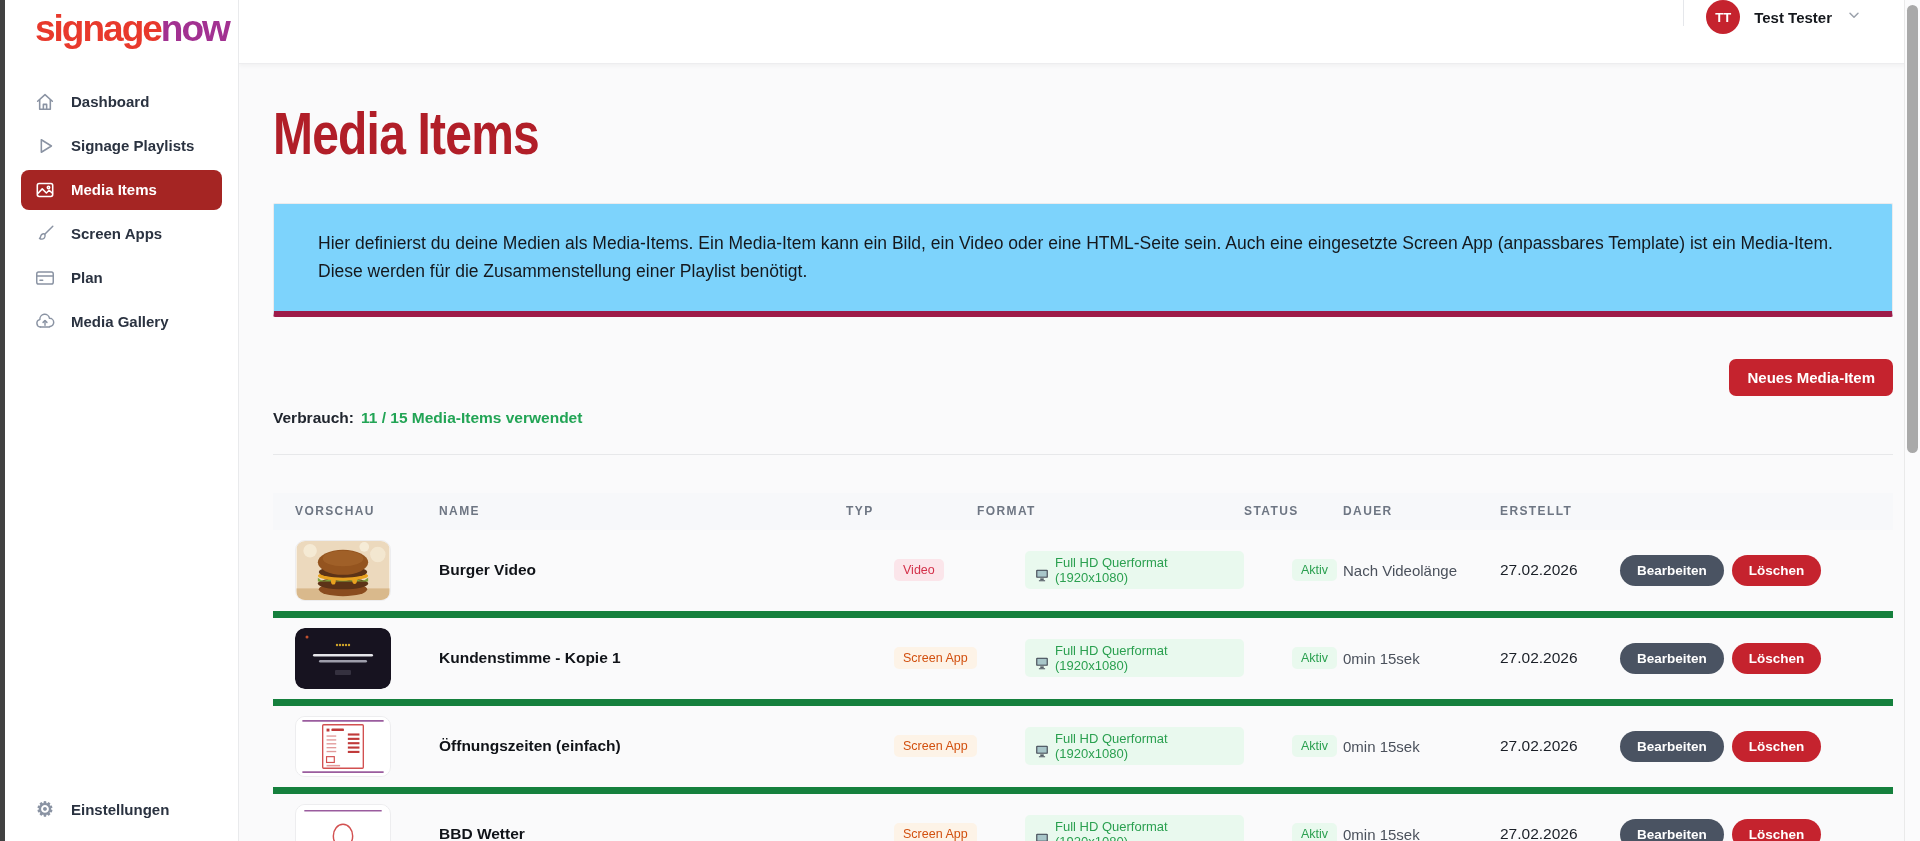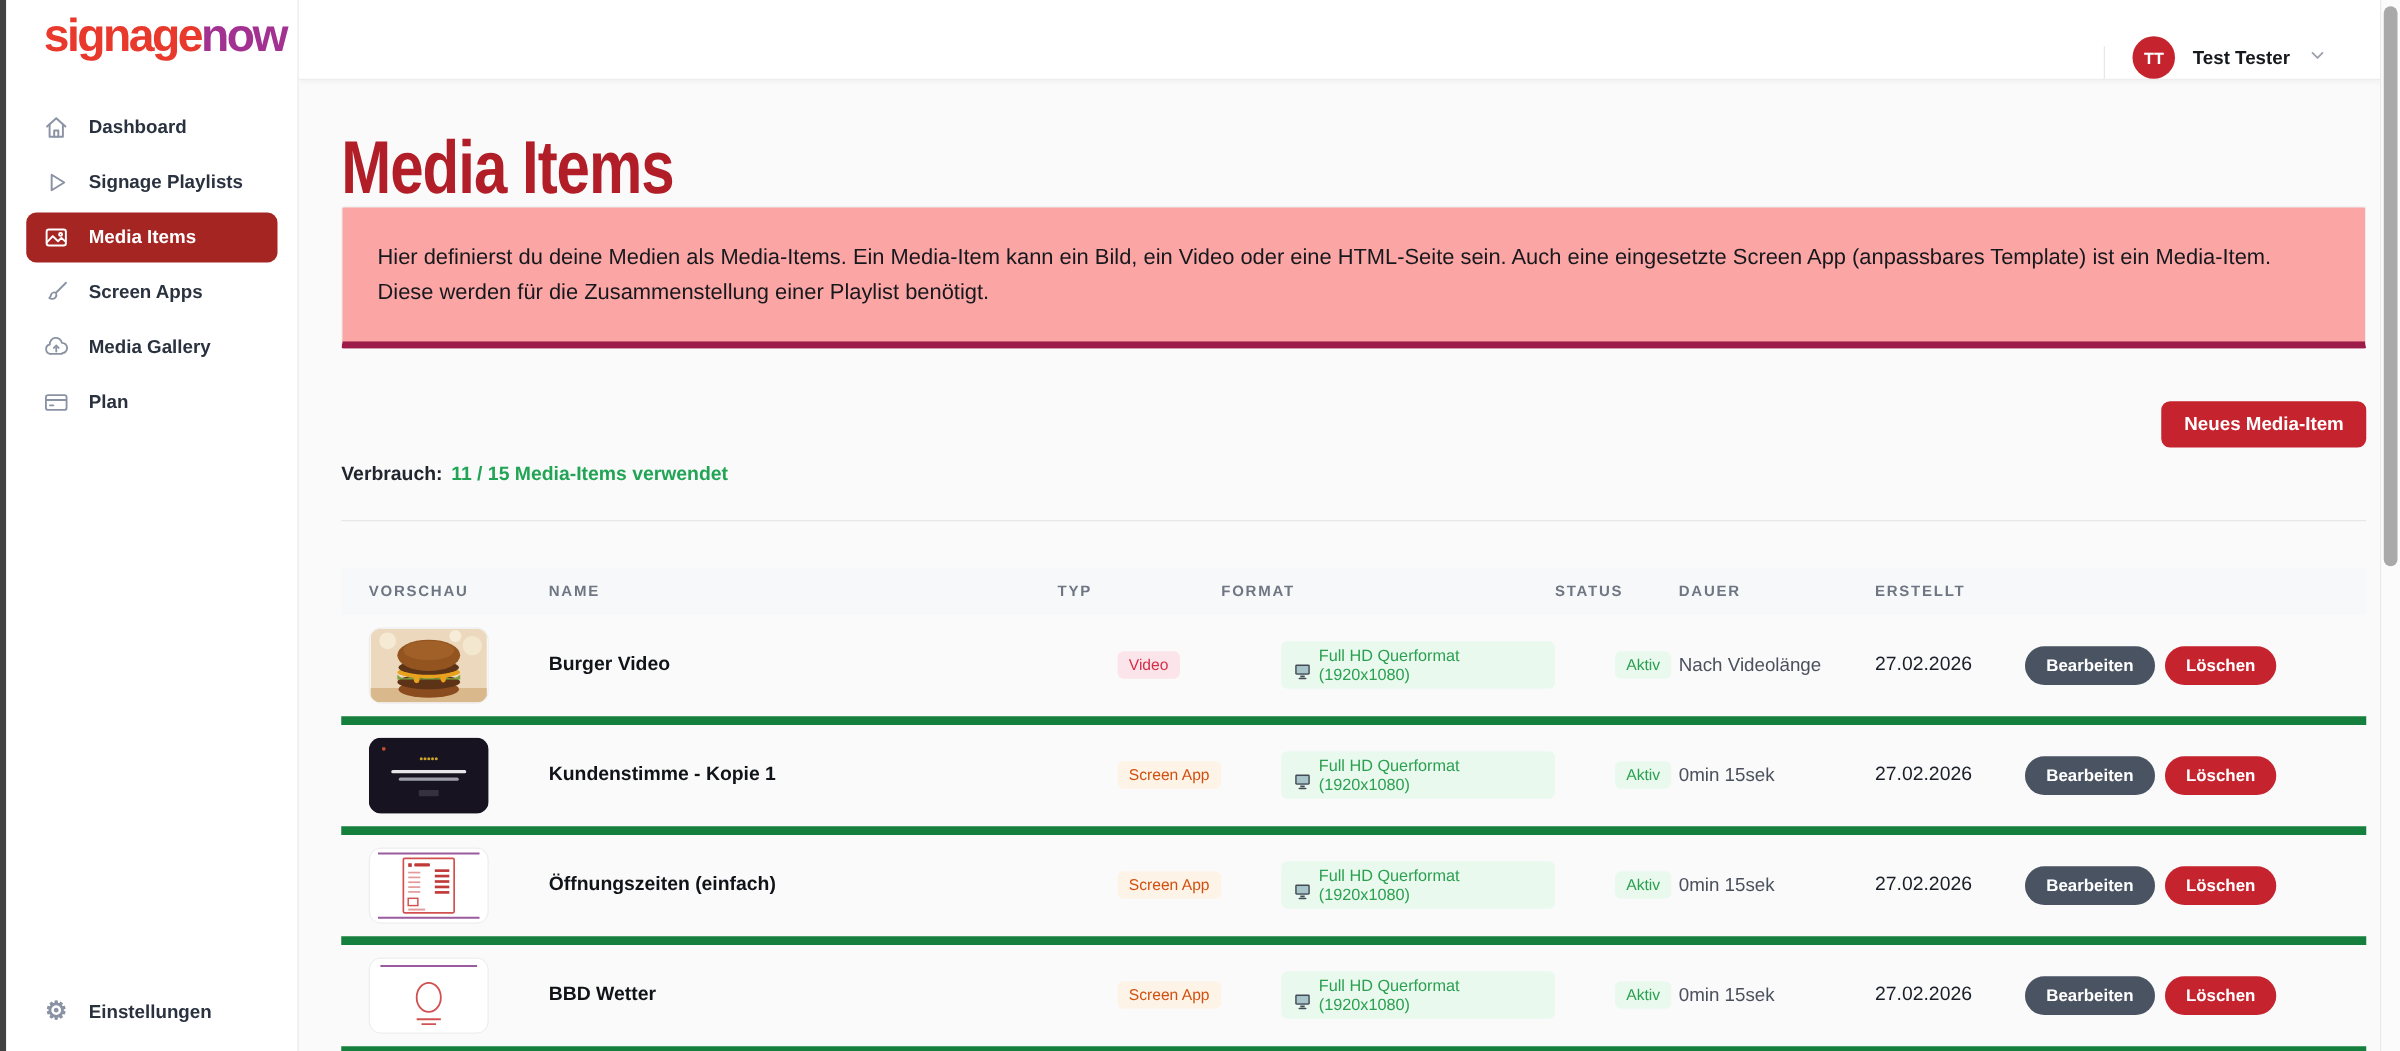--- a/index.html
+++ b/index.html
@@ -19,35 +19,35 @@
   .nav-item { display:flex; align-items:center; gap:15px; height:40px; padding:0 13px;
               border-radius:8px; color:#2a3240; font-weight:bold; font-size:15px; cursor:pointer;text-align:right; }
   .nav-item .nicon { width:22px; height:22px; display:flex; align-items:center; justify-content:center; flex:0 0 auto; }
   .nav-item.active { background:#a52523; color:#ffffff; }
   .sidebar-footer { margin-top:auto; padding:0 16px 12px; }
   .gear-glyph { font-size:20px; color:#8a93a3; line-height:1; }
 
   
   .main-col { flex:1; display:flex; flex-direction:column; min-width:0; position:relative; }
   .topbar { height:64px; background:#ffffff; border-bottom:1px solid #ededef;
-            box-shadow:0 2px 4px rgba(0,0,0,.04); display:flex; align-items:flex-end;
+            box-shadow:0 2px 4px rgba(0,0,0,.04); display:flex; align-items:flex-start;
             justify-content:flex-end; padding-right:58px; gap:16px; flex:0 0 auto; position:relative; z-index:2; }
   .topbar-divider { width:1px; height:26px; background:#e5e7eb; margin-right:6px; }
   .avatar { width:34px; height:34px; border-radius:50%; background:#c5232e; color:#fff;
             display:flex; align-items:center; justify-content:center; font-size:13px; font-weight:bold; }
   .user-name { font-size:15px; font-weight:bold; color:#15181d; }
   .user-menu { display:flex; align-items:center; gap:14px; cursor:pointer; }
 
   .content { flex:1; padding:24px 27px 0 34px; overflow:hidden; }
 
   .page-title { font-size:60px; font-weight:bold; color:#b11e28; letter-spacing:-1px;
                 line-height:1.05; margin-top:14px; transform:scaleX(.8); transform-origin:left; white-space:nowrap; }
 
-  .info-box { background:#fca5a5; border:1px solid #ebebed; border-bottom:6px solid #9d1b49;
-              border-radius:2px; padding:25px 28px; font-size:17.5px; color:#15181d; line-height:1.62; }
+  .info-box { margin-top:38px; background:#7dd3fc; border:1px solid #ebebed; border-bottom:6px solid #9d1b49;
+              border-radius:2px; padding:25px 44px; font-size:17.5px; color:#15181d; line-height:1.62; }
 
   .actions-row { display:flex; justify-content:flex-end; margin-top:42px; }
   .btn-new { background:#c5232e; color:#fff; border:none; border-radius:7px; font-family:inherit;
              font-size:15px; font-weight:bold; padding:10px 18px; cursor:pointer; }
 
   .usage { margin-top:13px; font-size:15.5px; font-weight:bold; color:#20252e; }
   .usage .usage-value { color:#22a455; margin-left:7px; font-weight:bold; }
 
   .table-top-divider { border:none; border-top:1px solid #e7e8ea; margin-top:27px; }
 
@@ -126,37 +126,37 @@
           <svg viewBox="0 0 24 24" fill="none" stroke="#8a93a3" stroke-width="1.6" stroke-linecap="round" stroke-linejoin="round">
               <path d="M20.5 3.5 12 12"></path>
               <path d="M11.8 12.2c-1.5-.8-3.5-.2-4.2 1.4-.5 1.1-.2 2.2-1.6 3.1 1.7 1.2 4.2 1 5.4-.5.9-1.1.9-2.6.4-4Z"></path>
             </svg>
         </span>
         <span>Screen Apps</span>
       </div>
       <div class="nav-item">
         <span class="nicon">
           <svg viewBox="0 0 24 24" fill="none" stroke="#8a93a3" stroke-width="1.6" stroke-linecap="round" stroke-linejoin="round">
+              <rect x="3" y="5.5" width="18" height="13" rx="2"></rect>
+              <path d="M3.5 9.8h17"></path>
+              <path d="M6.5 14.5h3"></path>
+            </svg>
+        </span>
+        <span>Plan</span>
+      </div>
+      <div class="nav-item">
+        <span class="nicon">
+          <svg viewBox="0 0 24 24" fill="none" stroke="#8a93a3" stroke-width="1.6" stroke-linecap="round" stroke-linejoin="round">
               <path d="M7 17.5a4.1 4.1 0 0 1-.6-8.1A5.3 5.3 0 0 1 16.9 8a4.4 4.4 0 0 1 .3 8.9"></path>
               <path d="M7 17.5h10"></path>
               <path d="M12 15.5v-5"></path>
               <path d="M9.9 12.4 12 10.3l2.1 2.1"></path>
             </svg>
         </span>
         <span>Media Gallery</span>
-      </div>
-      <div class="nav-item">
-        <span class="nicon">
-          <svg viewBox="0 0 24 24" fill="none" stroke="#8a93a3" stroke-width="1.6" stroke-linecap="round" stroke-linejoin="round">
-              <rect x="3" y="5.5" width="18" height="13" rx="2"></rect>
-              <path d="M3.5 9.8h17"></path>
-              <path d="M6.5 14.5h3"></path>
-            </svg>
-        </span>
-        <span>Plan</span>
       </div>
     </nav>
 
     <div class="sidebar-footer">
       <div class="nav-item">
         <span class="nicon">
             <span class="gear-glyph">⚙</span>
           </span>
         <span>Einstellungen</span>
       </div>

